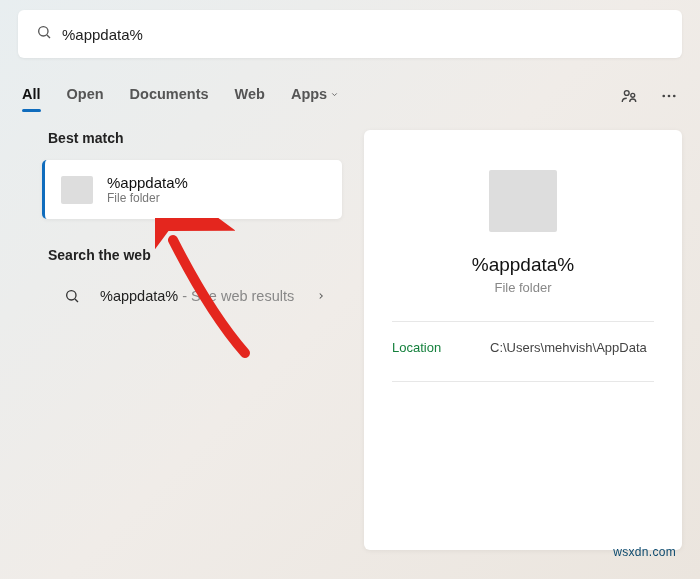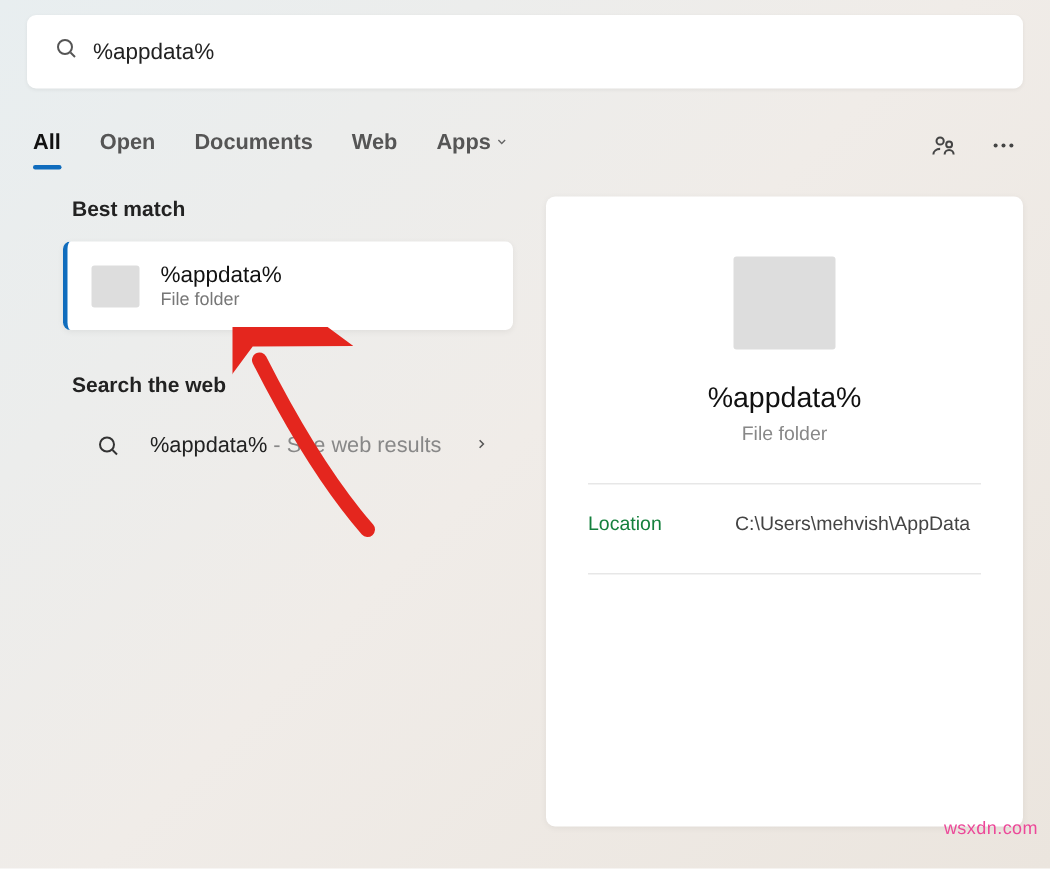--- a/index.html
+++ b/index.html
@@ -193,23 +193,23 @@
     .action svg { width: 16px; height: 16px; stroke: #444; fill: none; stroke-width: 1.5; }
     .arrow-annotation {
       position: absolute;
       left: 155px;
       top: 218px;
       pointer-events: none;
     }
     .watermark {
       position: absolute;
       bottom: 20px;
-      right: 8px;
+      right: 24px;
       font-size: 12px;
-      color: #ec4899;
+      color: #0c4a6e;
       letter-spacing: 0.3px;
     }
   </style>
 </head>
 <body>
 
 <div class="search-bar">
   <span class="icon-search">
     <svg viewBox="0 0 24 24" fill="none" stroke="currentColor" stroke-width="2">
       <circle cx="11" cy="11" r="7"></circle>

